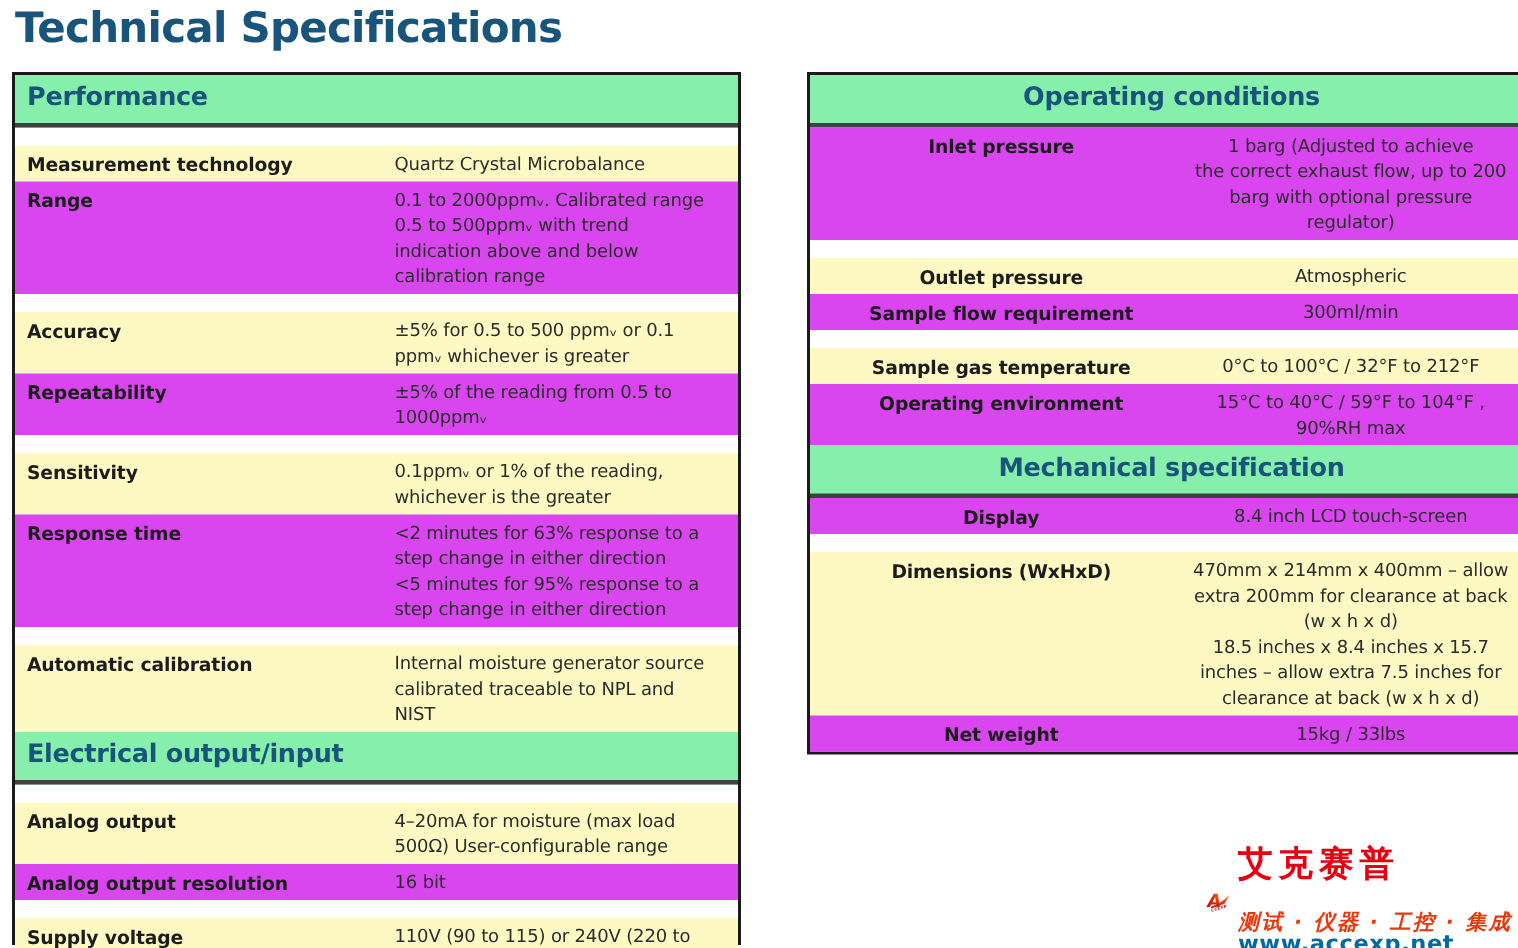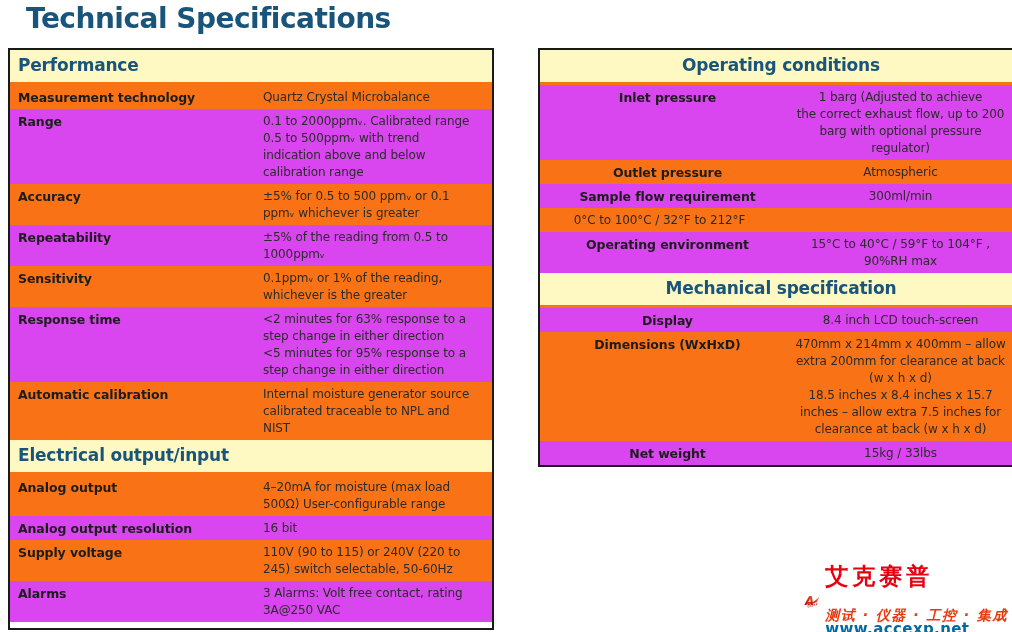--- a/index.html
+++ b/index.html
@@ -1,41 +1,41 @@
 <!DOCTYPE html>
 <html><head>
 <meta charset="utf-8">
 <style>
   html,body{margin:0;padding:0;background:#ffffff;}
   .page{
     position:relative;width:1012px;height:632px;background:#ffffff;overflow:hidden;
     font-family:"DejaVu Sans","Liberation Sans",sans-serif;
   }
   .page-title{
-    position:absolute;left:26px;top:0px;margin:0;
+    position:absolute;left:10px;top:0px;margin:0;
     font-size:28px;font-weight:700;letter-spacing:-0.5px;
     color:#19547a;line-height:38px;
   }
   .spec-table{
     position:absolute;top:48px;width:486px;
     border:2px solid #1a1a1a;background:#ffffff;box-sizing:border-box;
   }
   .spec-table.left{left:8px;height:582px;}
   .spec-table.right{left:538px;text-align:center;}
   .section-title{
     font-size:17px;font-weight:700;color:#19547a;
     padding:5px 8px 6px 8px;line-height:21px;
-    border-bottom:3px solid #f97316;background:#fef9c3;
+    border-bottom:3px solid #404040;background:#86efac;
     letter-spacing:-0.2px;
   }
   .row{
     display:grid;grid-template-columns:253px 1fr;
     background:#d946ef;
   }
-  .row.g{background:#f97316;}
+  .row.g{background:#fef9c3;margin-top:12px;}
   .lbl{
     font-size:12.5px;font-weight:700;color:#1c1c1c;
     padding:4px 6px 3px 8px;line-height:17px;letter-spacing:-0.1px;
   }
   .val{
     font-size:12px;color:#2b2b2b;
     padding:4px 14px 3px 0;line-height:17px;letter-spacing:-0.1px;
     white-space:pre-line;
   }
   .logo{
@@ -126,20 +126,21 @@
     </div>
     <div class="row g">
       <div class="lbl">Outlet pressure</div>
       <div class="val">Atmospheric</div>
     </div>
     <div class="row">
       <div class="lbl">Sample flow requirement</div>
       <div class="val">300ml/min</div>
     </div>
     <div class="row g">
+      <div class="lbl">Sample gas temperature</div>
       <div class="val">0°C to 100°C / 32°F to 212°F</div>
     </div>
     <div class="row">
       <div class="lbl">Operating environment</div>
       <div class="val">15°C to 40°C / 59°F to 104°F , 90%RH max</div>
     </div>
 
     <div class="section-title">Mechanical specification</div>
 
     <div class="row">

